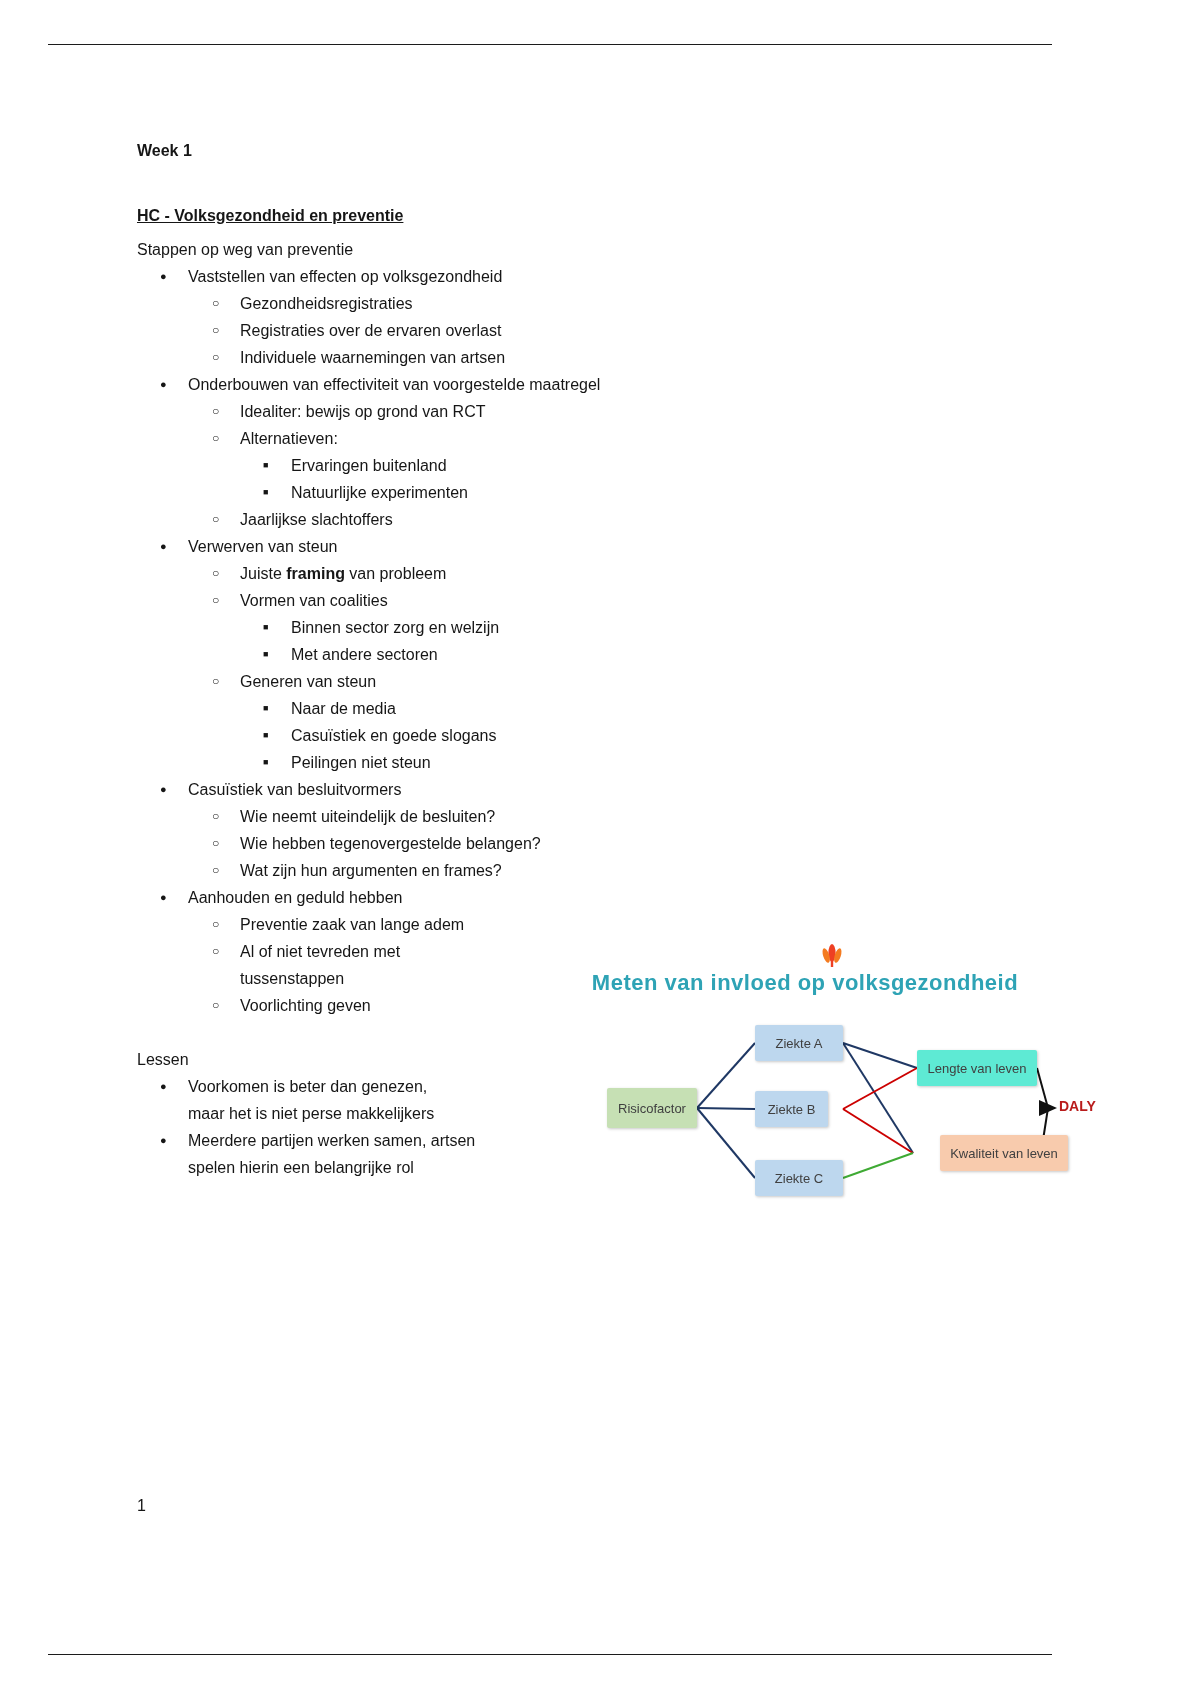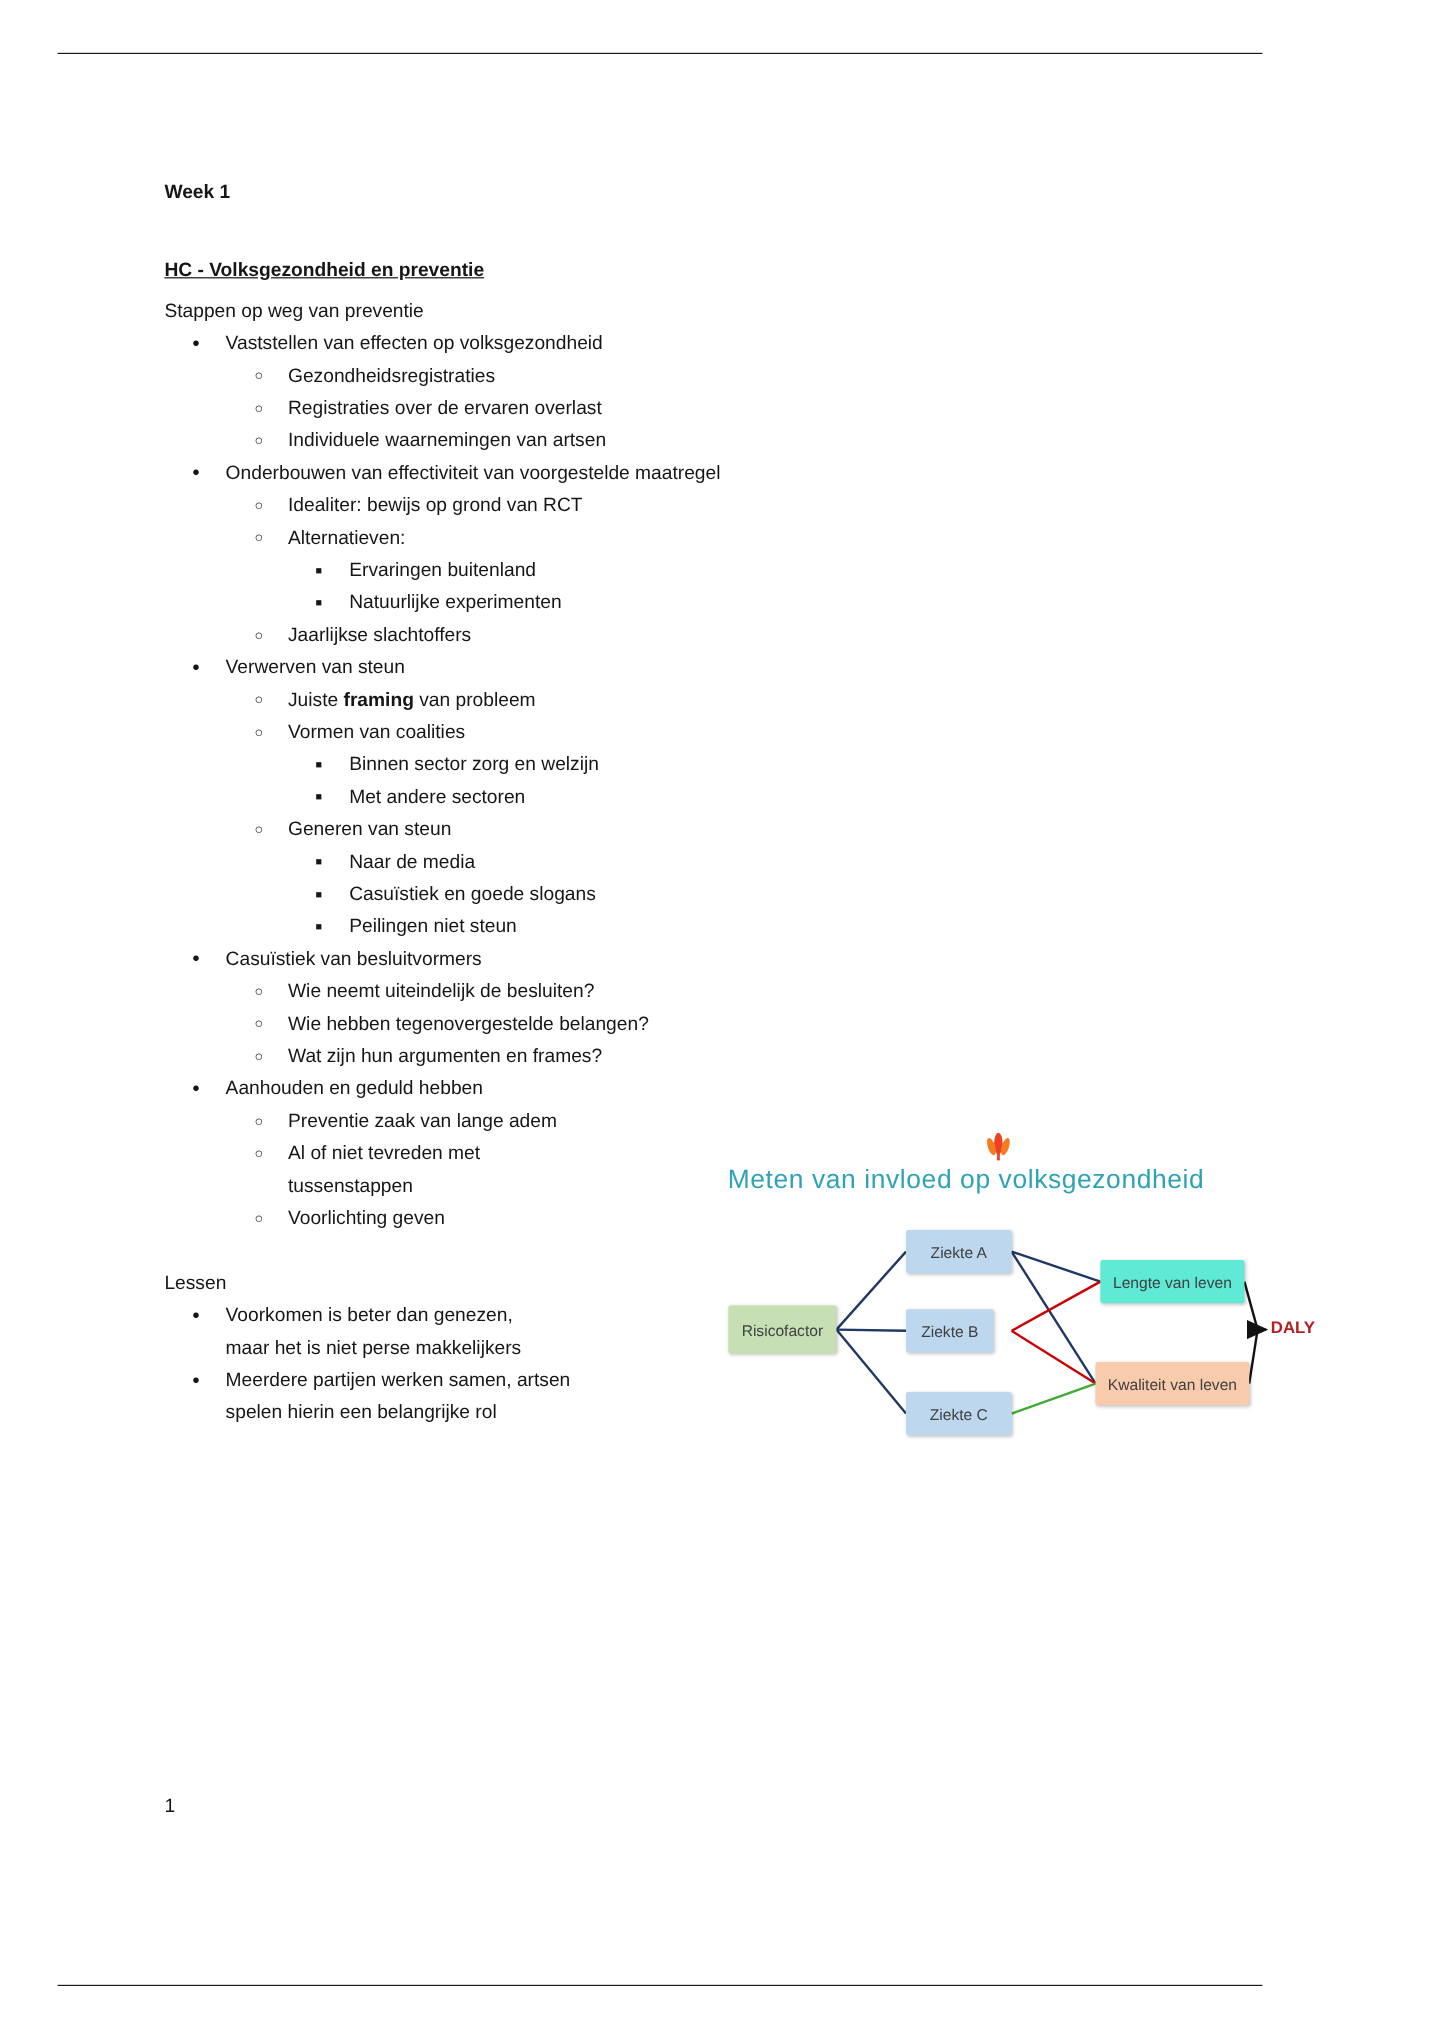--- a/index.html
+++ b/index.html
@@ -4,21 +4,21 @@
 <style>
   * { margin:0; padding:0; box-sizing:border-box; }
   html,body { background:#ffffff; }
   body { font-family:"Liberation Sans", sans-serif; color:#161616; }
   .page { position:relative; width:1200px; height:1700px; background:#fff; overflow:hidden; }
 
   .rule { position:absolute; left:48px; width:1004px; border-top:1.6px solid #1c1c1c; }
   .rule.top { top:44px; }
   .rule.bottom { top:1654px; }
 
-  .content { position:absolute; left:137px; top:147px; width:916px; font-size:16px; line-height:27px; }
+  .content { position:absolute; left:137px; top:137px; width:916px; font-size:16px; line-height:27px; }
 
   .week { font-weight:bold; }
   .heading { font-weight:bold; text-decoration:underline; margin-top:38px; }
   .intro { margin-top:7px; }
 
   .row { display:flex; align-items:flex-start; min-height:27px; }
   .bullet { flex:0 0 28px; line-height:27px; color:#161616; }
   .b1 { font-size:11px; }
   .b2 { font-size:12px; }
   .b3 { font-size:9px; }
@@ -31,21 +31,21 @@
   .w290 .txt { max-width:290px; }
 
   .lessons-title { margin-top:27px; }
 
   .pagenum { position:absolute; left:137px; top:1497px; font-size:16px; }
 
   
   .diagram { position:absolute; left:545px; top:940px; width:565px; height:290px; background:#fff; }
   .diagram .logo { position:absolute; left:276px; top:2px; width:22px; height:26px; }
   .diagram .dtitle { position:absolute; left:0; top:30px; width:520px; text-align:center;
-                     font-size:22px; font-weight:normal; letter-spacing:0.5px; }
+                     font-size:22px; font-weight:bold; letter-spacing:0.5px; }
   .node { position:absolute; display:flex; align-items:center; justify-content:center;
           font-size:13px; color:#404040; text-align:center; border-radius:2px;
           box-shadow:1px 1px 3px rgba(0,0,0,0.22); padding:2px 4px; }
   .n-risk    { left:62px;  top:148px; width:90px;  height:40px; }
   .n-za      { left:210px; top:85px;  width:88px;  height:36px; }
   .n-zb      { left:210px; top:151px; width:73px;  height:36px; }
   .n-zc      { left:210px; top:220px; width:88px;  height:36px; }
   .n-len     { left:372px; top:110px; width:120px; height:36px; }
   .n-kwal    { left:368px; top:195px; width:128px; height:36px; }
   .n-daly    { position:absolute; left:514px; top:158px; font-size:14px; font-weight:bold; color:#b91c1c; }
@@ -227,21 +227,21 @@
       <line x1="492" y1="128" x2="503" y2="168" stroke="#111" stroke-width="2"></line>
       <line x1="496" y1="213" x2="503" y2="168" stroke="#111" stroke-width="2"></line>
       <line x1="500" y1="168" x2="510" y2="168" stroke="#111" stroke-width="2" marker-end="url(#arrow)"></line>
     </svg>
 
     <div class="node n-risk" style="background: rgb(198, 224, 180);">Risicofactor</div>
     <div class="node n-za" style="background: rgb(189, 215, 238);">Ziekte A</div>
     <div class="node n-zb" style="background: rgb(189, 215, 238);">Ziekte B</div>
     <div class="node n-zc" style="background: rgb(189, 215, 238);">Ziekte C</div>
     <div class="node n-len" style="background: #5eead4;">Lengte van leven</div>
-    <div class="node n-kwal" style="background: rgb(248, 203, 173);">Kwaliteit van leven</div>
+    <div class="node n-kwal" style="background: rgb(248, 203, 173); margin-left: 27px;">Kwaliteit van leven</div>
     <div class="n-daly">DALY</div>
 
   </div>
 
   <p class="pagenum">1</p>
 
   <div class="rule bottom"></div>
 
 </div>
 

